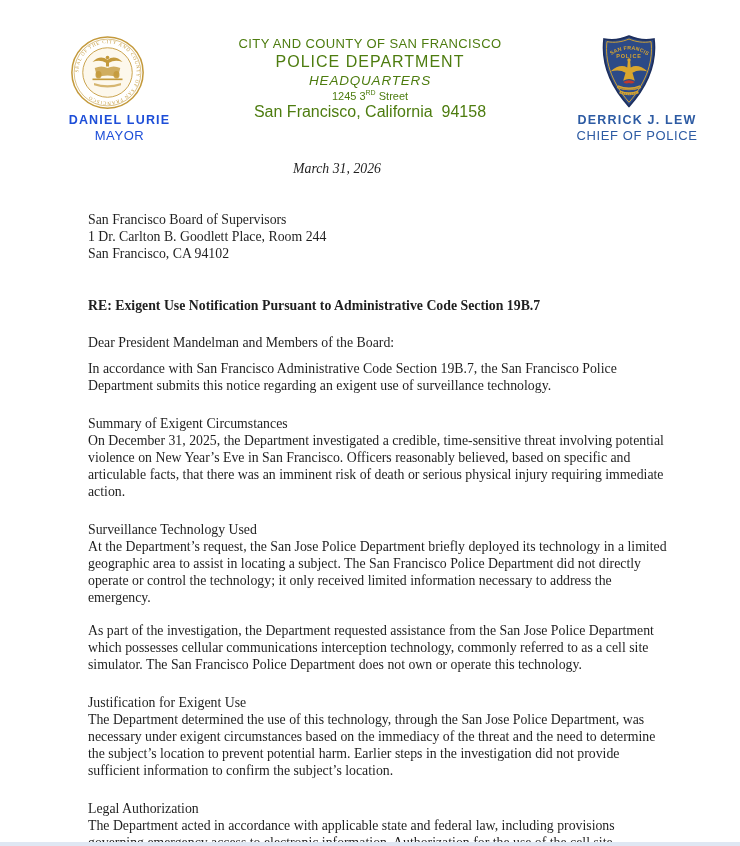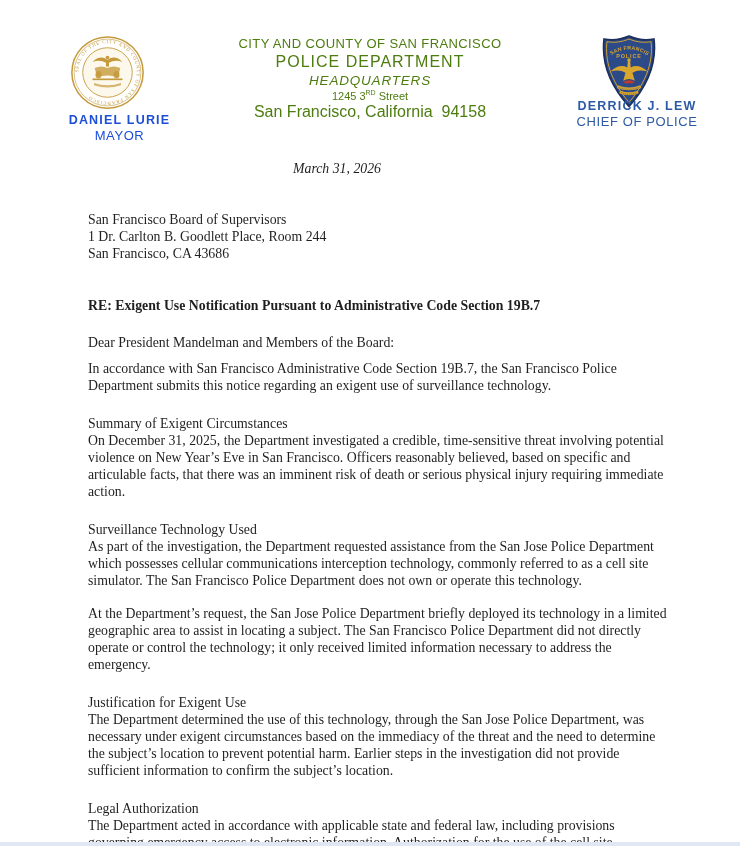--- a/index.html
+++ b/index.html
@@ -23,21 +23,21 @@
 
   .center-block { position: absolute; left: 170px; top: 28px; width: 400px; text-align: center; color: #4d7c0f; margin-top: 8px; }
   .dept-line1 { font-size: 13px; letter-spacing: 0.4px; }
   .dept-line2 { font-size: 16px; letter-spacing: 1px; margin-top: 2px; }
   .dept-line3 { font-size: 13.5px; letter-spacing: 0.8px; margin-top: 2px; font-style: italic; }
   .dept-line4 { font-size: 11px; margin-top: 1px; }
   .dept-line4 sup { font-size: 7px; }
   .dept-line5 { font-size: 16px; margin-top: 1px; white-space: pre-wrap; }
 
   .badge-right { position: absolute; left: 600px; top: 34px; width: 58px; height: 75px; }
-  .chief-block { position: absolute; left: 572px; top: 99px; width: 130px; text-align: center; color: #2d5ba3; }
+  .chief-block { position: absolute; left: 572px; top: 113px; width: 130px; text-align: center; color: #2d5ba3; }
 
   
   .letter {
     padding-left: 88px;
     width: 672px;
     font-size: 13.8px;
     line-height: 17px;
   }
   .letter p, .letter div { max-width: 580px; }
   .date-line { margin-top: 12px; margin-left: 205px; font-style: italic; }
@@ -129,38 +129,38 @@
     </div>
   </div>
 
   <div class="letter">
 
     <div class="date-line">March 31, 2026</div>
 
     <div class="recipient">
       <div>San Francisco Board of Supervisors</div>
       <div>1 Dr. Carlton B. Goodlett Place, Room 244</div>
-      <div>San Francisco, CA 43686</div>
+      <div>San Francisco, CA 94102</div>
     </div>
 
     <div class="subject">RE: Exigent Use Notification Pursuant to Administrative Code Section 19B.7</div>
 
     <div class="salutation">Dear President Mandelman and Members of the Board:</div>
 
     <p class="intro">In accordance with San Francisco Administrative Code Section 19B.7, the San Francisco Police Department submits this notice regarding an exigent use of surveillance technology.</p>
 
     <div class="section">
       <h3>Summary of Exigent Circumstances</h3>
       <p>On December 31, 2025, the Department investigated a credible, time-sensitive threat involving potential violence on New Year’s Eve in San Francisco. Officers reasonably believed, based on specific and articulable facts, that there was an imminent risk of death or serious physical injury requiring immediate action.</p>
     </div>
 
     <div class="section">
       <h3>Surveillance Technology Used</h3>
+      <p>At the Department’s request, the San Jose Police Department briefly deployed its technology in a limited geographic area to assist in locating a subject. The San Francisco Police Department did not directly operate or control the technology; it only received limited information necessary to address the emergency.</p>
       <p>As part of the investigation, the Department requested assistance from the San Jose Police Department which possesses cellular communications interception technology, commonly referred to as a cell site simulator. The San Francisco Police Department does not own or operate this technology.</p>
-      <p>At the Department’s request, the San Jose Police Department briefly deployed its technology in a limited geographic area to assist in locating a subject. The San Francisco Police Department did not directly operate or control the technology; it only received limited information necessary to address the emergency.</p>
     </div>
 
     <div class="section">
       <h3>Justification for Exigent Use</h3>
       <p>The Department determined the use of this technology, through the San Jose Police Department, was necessary under exigent circumstances based on the immediacy of the threat and the need to determine the subject’s location to prevent potential harm. Earlier steps in the investigation did not provide sufficient information to confirm the subject’s location.</p>
     </div>
 
     <div class="section">
       <h3>Legal Authorization</h3>
       <p>The Department acted in accordance with applicable state and federal law, including provisions governing emergency access to electronic information. Authorization for the use of the cell site</p>

